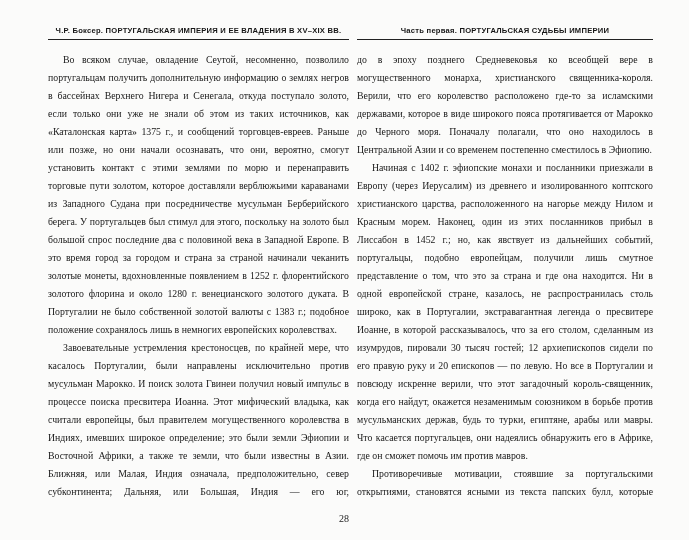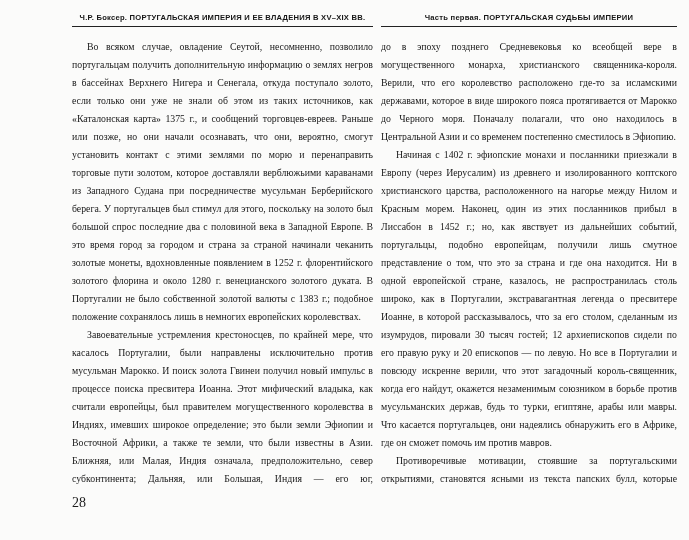--- a/index.html
+++ b/index.html
@@ -14,23 +14,22 @@
     overflow: hidden;
     font-family: "Liberation Serif", serif;
     color: #1c1c1c;
   }
   .spread {
     position: absolute;
     inset: 0;
   }
   .page {
     position: absolute;
-    top: 13px;
+    top: 26px;
     height: 500px;
-    margin-left: 24px;
   }
   .page-left  { left: 48px;  width: 301px; }
   .page-right { left: 357px; width: 296px; }
   .running-head {
     font-family: "Liberation Sans", sans-serif;
     font-weight: bold;
     font-size: 7.6px;
     letter-spacing: 0.25px;
     text-align: center;
     white-space: nowrap;
@@ -56,22 +55,22 @@
     text-indent: 15px;
   }
   .page-body p.no-indent {
     text-indent: 0;
   }
   .page-number {
     position: absolute;
     bottom: 2px;
     left: 0;
     width: 100%;
-    text-align: left;
-    font-size: 14px;
+    text-align: right;
+    font-size: 10px;
     color: #1c1c1c;
   }
 </style>
 </head>
 <body>
 
 <div class="spread">
 
   <div class="page page-left">
     <div class="running-head">Ч.Р. Боксер. ПОРТУГАЛЬСКАЯ ИМПЕРИЯ И ЕЕ ВЛАДЕНИЯ В XV–XIX ВВ.</div>

